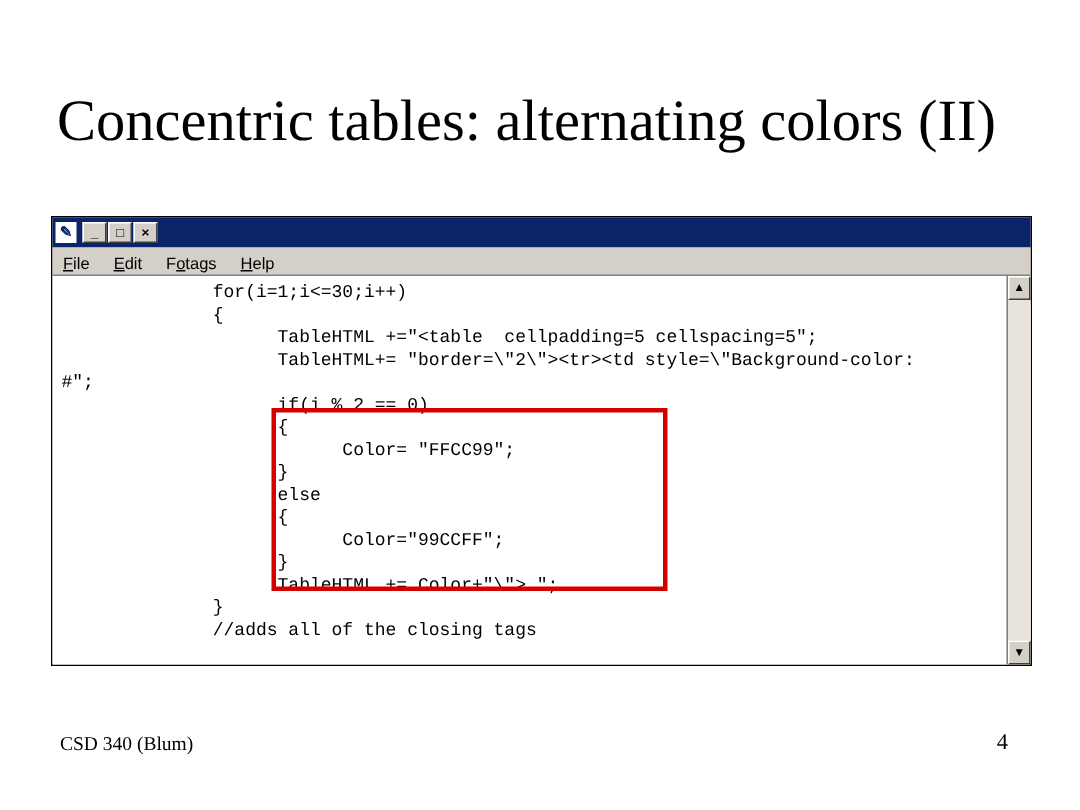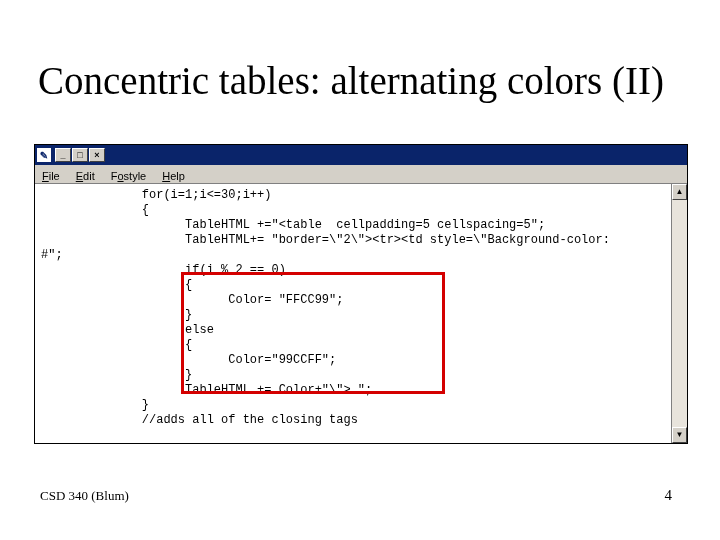--- a/index.html
+++ b/index.html
@@ -150,21 +150,21 @@
     <span class="titlebar-icon">✎</span>
     <div class="win-btns">
       <div class="win-btn">_</div>
       <div class="win-btn">□</div>
       <div class="win-btn">×</div>
     </div>
   </div>
   <div class="menubar">
     <span class="menu-item"><u>F</u><span>ile</span></span>
     <span class="menu-item"><u>E</u><span>dit</span></span>
-    <span class="menu-item">F<u>o</u><span>style</span></span>
+    <span class="menu-item">F<u>o</u><span>tags</span></span>
     <span class="menu-item"><u>H</u><span>elp</span></span>
   </div>
   <div class="editor-wrap">
     <div class="editor" id="editor"><span class="codeline">              for(i=1;i&lt;=30;i++)</span><span class="codeline">              {</span><span class="codeline">                    TableHTML +="&lt;table  cellpadding=5 cellspacing=5";</span><span class="codeline">                    TableHTML+= "border=\"2\"&gt;&lt;tr&gt;&lt;td style=\"Background-color:</span><span class="codeline">#";</span><span class="codeline"></span><span class="codeline">                    if(i % 2 == 0)</span><span class="codeline">                    {</span><span class="codeline">                          Color= "FFCC99";</span><span class="codeline">                    }</span><span class="codeline">                    else</span><span class="codeline">                    {</span><span class="codeline">                          Color="99CCFF";</span><span class="codeline">                    }</span><span class="codeline">                    TableHTML += Color+"\"&gt; ";</span><span class="codeline">              }</span><span class="codeline"></span><span class="codeline">              //adds all of the closing tags</span></div>
     <div class="scrollbar-v">
       <div class="sb-btn">▲</div>
       <div class="sb-track"></div>
       <div class="sb-btn">▼</div>
     </div>
     <div class="highlight-box" id="highlight" style="top: 88px; left: 146px; width: 264px; height: 122px;"></div>

